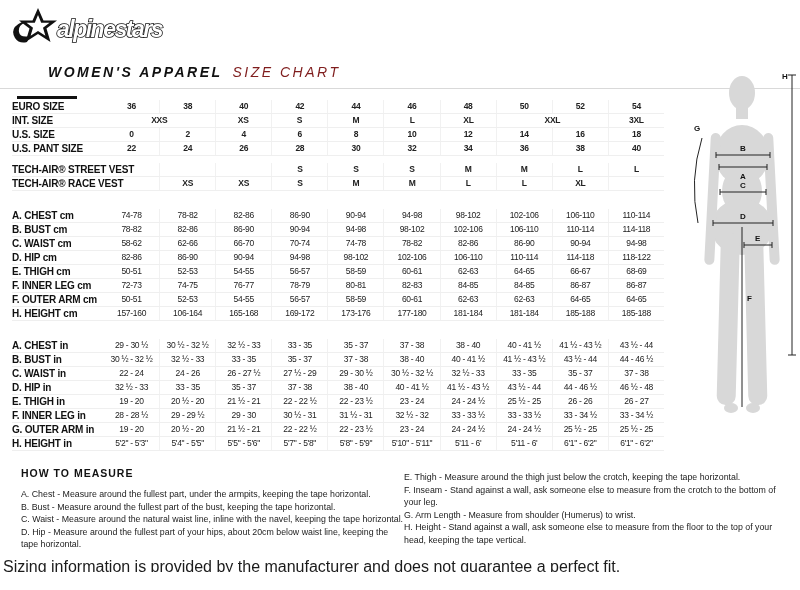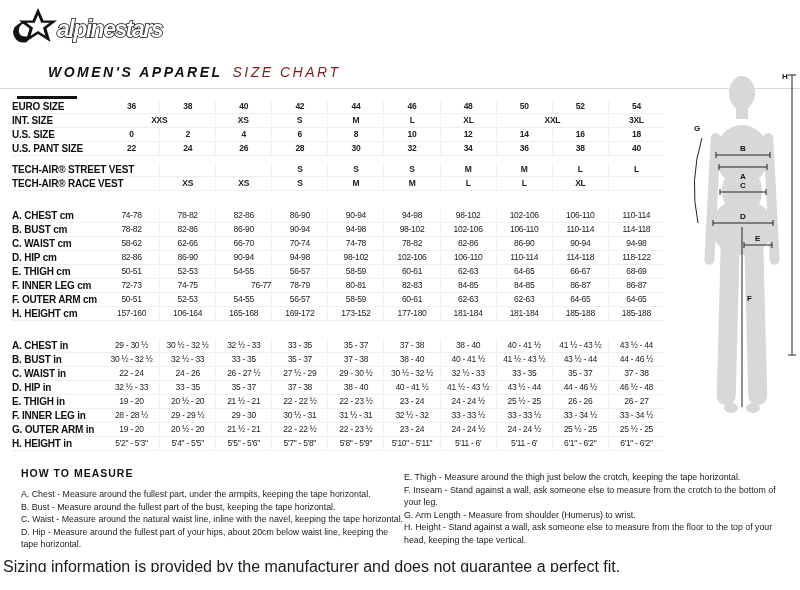--- a/index.html
+++ b/index.html
@@ -228,21 +228,21 @@
           <div class="tcell" style="flex-grow: 1;">64-65</div>
           <div class="tcell" style="flex-grow: 1;">66-67</div>
           <div class="tcell" style="flex-grow: 1;">68-69</div>
         </div>
       </div>
       <div class="trow">
         <div class="tlabel">F. INNER LEG cm</div>
         <div class="tcells">
           <div class="tcell" style="flex-grow: 1;">72-73</div>
           <div class="tcell" style="flex-grow: 1;">74-75</div>
-          <div class="tcell" style="flex-grow: 1; text-align: right;">76-77</div>
+          <div class="tcell" style="flex-grow: 1;">76-77</div>
           <div class="tcell" style="flex-grow: 1;">78-79</div>
           <div class="tcell" style="flex-grow: 1;">80-81</div>
           <div class="tcell" style="flex-grow: 1;">82-83</div>
           <div class="tcell" style="flex-grow: 1;">84-85</div>
           <div class="tcell" style="flex-grow: 1;">84-85</div>
           <div class="tcell" style="flex-grow: 1;">86-87</div>
           <div class="tcell" style="flex-grow: 1;">86-87</div>
         </div>
       </div>
       <div class="trow">
@@ -260,21 +260,21 @@
           <div class="tcell" style="flex-grow: 1;">64-65</div>
         </div>
       </div>
       <div class="trow">
         <div class="tlabel">H. HEIGHT cm</div>
         <div class="tcells">
           <div class="tcell" style="flex-grow: 1;">157-160</div>
           <div class="tcell" style="flex-grow: 1;">106-164</div>
           <div class="tcell" style="flex-grow: 1;">165-168</div>
           <div class="tcell" style="flex-grow: 1;">169-172</div>
-          <div class="tcell" style="flex-grow: 1;">173-152</div>
+          <div class="tcell" style="flex-grow: 1;">173-176</div>
           <div class="tcell" style="flex-grow: 1;">177-180</div>
           <div class="tcell" style="flex-grow: 1;">181-184</div>
           <div class="tcell" style="flex-grow: 1;">181-184</div>
           <div class="tcell" style="flex-grow: 1;">185-188</div>
           <div class="tcell" style="flex-grow: 1;">185-188</div>
         </div>
       </div>
       <div class="trow gap-md"></div>
       <div class="trow">
         <div class="tlabel">A. CHEST in</div>

